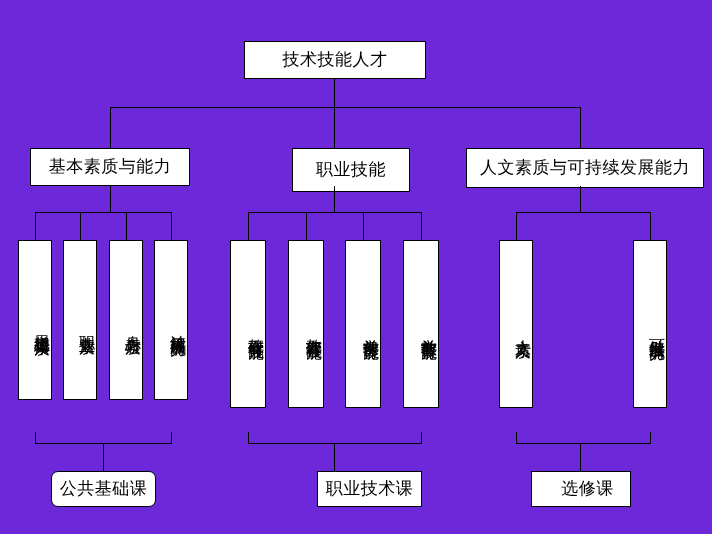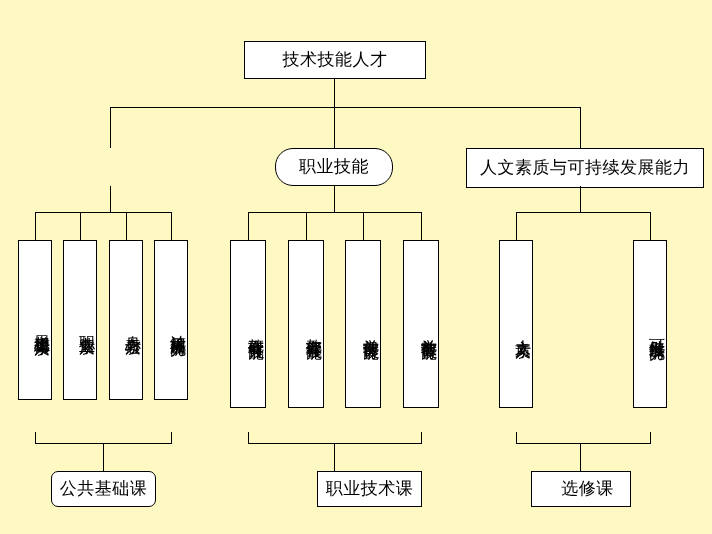--- a/index.html
+++ b/index.html
@@ -9,21 +9,21 @@
     background: #ffffff;
   }
   body {
     font-family: "DejaVu Sans", "Liberation Sans", sans-serif;
     color: #000000;
   }
   #canvas {
     position: relative;
     width: 712px;
     height: 534px;
-    background: #fef9c3;
+    background: #6d28d9;
     overflow: hidden;
   }
 
   
   .box {
     position: absolute;
     box-sizing: border-box;
     border: 1px solid #000000;
     background: #ffffff;
     display: flex;
@@ -65,21 +65,22 @@
   <div class="box h" style="left:244px; top:41px; width:182px; height:38px;">技术技能人才</div>
 
   <div class="ln vt" style="left:334px; top:79px; height:29px;"></div>
 
   <div class="ln hz" style="left:110px; top:107px; width:470px;"></div>
 
   <div class="ln vt" style="left:110px; top:107px; height:41px;"></div>
   <div class="ln vt" style="left:334px; top:107px; height:41px;"></div>
   <div class="ln vt" style="left:580px; top:107px; height:41px;"></div>
 
-  <div class="box h" style="left:275px; top:148px; width:118px; height:38px;border-radius:18px;">职业技能</div>
+  <div class="box h" style="left:30px; top:148px; width:160px; height:38px;">基本素质与能力</div>
+  <div class="box h" style="left:292px; top:148px; width:118px; height:44px;">职业技能</div>
   <div class="box h" style="left:466px; top:148px; width:238px; height:40px;">人文素质与可持续发展能力</div>
 
   <div class="ln vt" style="left:110px; top:186px; height:26px;"></div>
   <div class="ln hz" style="left:35px; top:212px; width:137px;"></div>
   <div class="ln vt" style="left:35px; top:212px; height:28px;"></div>
   <div class="ln vt" style="left:80px; top:212px; height:28px;"></div>
   <div class="ln vt" style="left:126px; top:212px; height:28px;"></div>
   <div class="ln vt" style="left:171px; top:212px; height:28px;"></div>
 
   <div class="box v" style="left:18px; top:240px; width:34px; height:160px;">思想道德素质</div>

